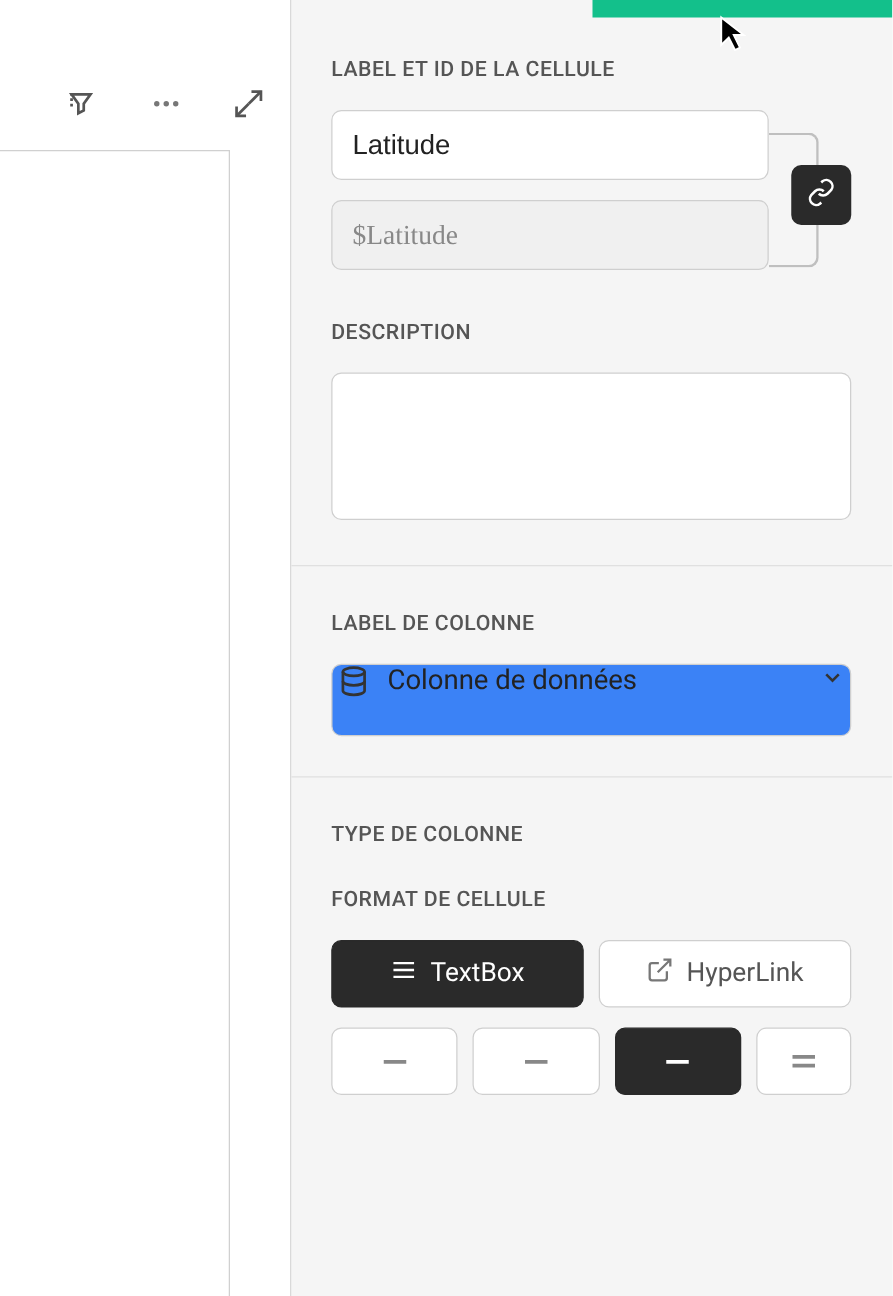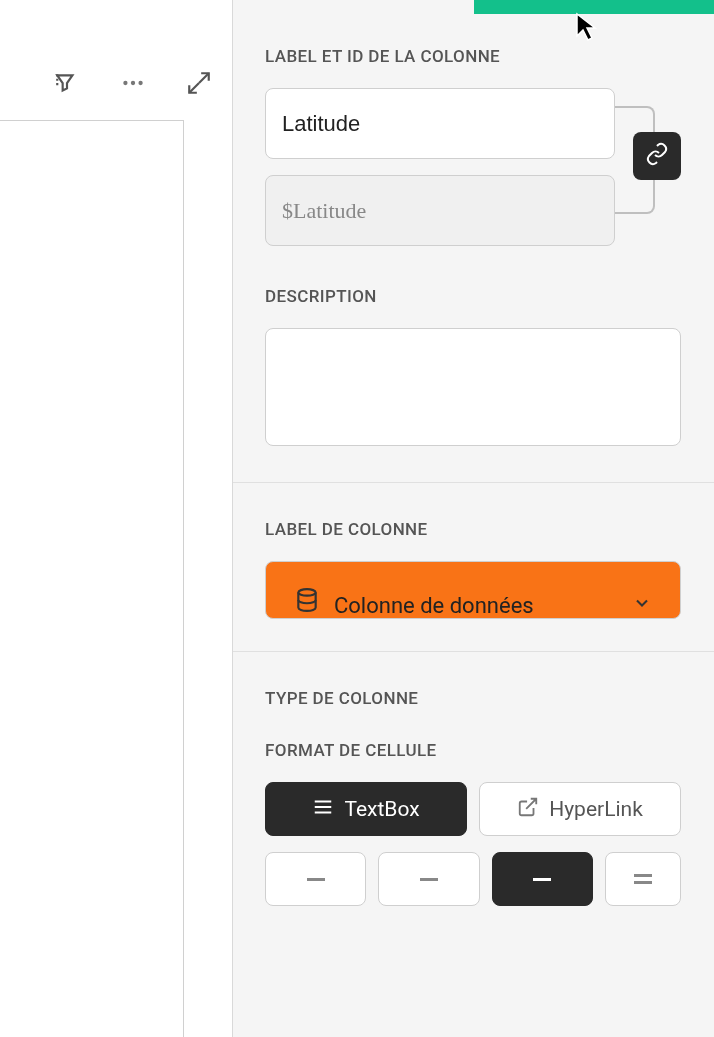--- a/index.html
+++ b/index.html
@@ -73,21 +73,21 @@
       color: #555;
       font-weight: 500;
       margin-bottom: 22px;
     }
     .label-id-wrap {
       position: relative;
       margin-bottom: 40px;
     }
     .input {
       width: 350px;
-      height: 71px;
+      height: 56px;
       border: 1px solid #cfcfcf;
       border-radius: 8px;
       background: #fff;
       font-size: 22px;
       padding: 0 16px;
       color: #222;
       outline: none;
       display: block;
     }
     .input::placeholder { color: #999; }
@@ -134,24 +134,24 @@
     .divider {
       border: none;
       border-top: 1px solid #e0e0e0;
       margin: 32px -32px 36px -32px;
     }
     .select {
       width: 416px;
       height: 58px;
       border: 1px solid #cfcfcf;
       border-radius: 8px;
-      background: #f97316;
-      display: flex;
-      align-items: flex-end;
-      padding: 0 28px;
+      background: #3b82f6;
+      display: flex;
+      align-items: flex-start;
+      padding: 0 4px;
       font-size: 22px;
       color: #222;
       gap: 14px;
       cursor: pointer;
     }
     .select .spacer { flex: 1; }
     .formula-row {
       display: flex;
       align-items: center;
       margin-top: 28px;
@@ -253,21 +253,21 @@
     </span>
   </div>
   <div class="doc-edge"></div>
 </div>
 
 <div class="panel">
   <div class="green-band"></div>
 
   <div class="panel-inner">
 
-    <div class="section-label">LABEL ET ID DE LA COLONNE</div>
+    <div class="section-label">LABEL ET ID DE LA CELLULE</div>
 
     <div class="label-id-wrap">
       <input class="input" type="text" value="Latitude" style="">
       <input class="input input-id" type="text" readonly="" value="$Latitude" style="">
       <div class="bracket"></div>
       <div class="link-badge">
         <span>
           <svg width="24" height="24" viewBox="0 0 24 24" fill="none" stroke="#fff" stroke-width="2">
             <path d="M10 13a5 5 0 0 0 7 0l3-3a5 5 0 0 0-7-7l-1 1"></path>
             <path d="M14 11a5 5 0 0 0-7 0l-3 3a5 5 0 0 0 7 7l1-1"></path>

